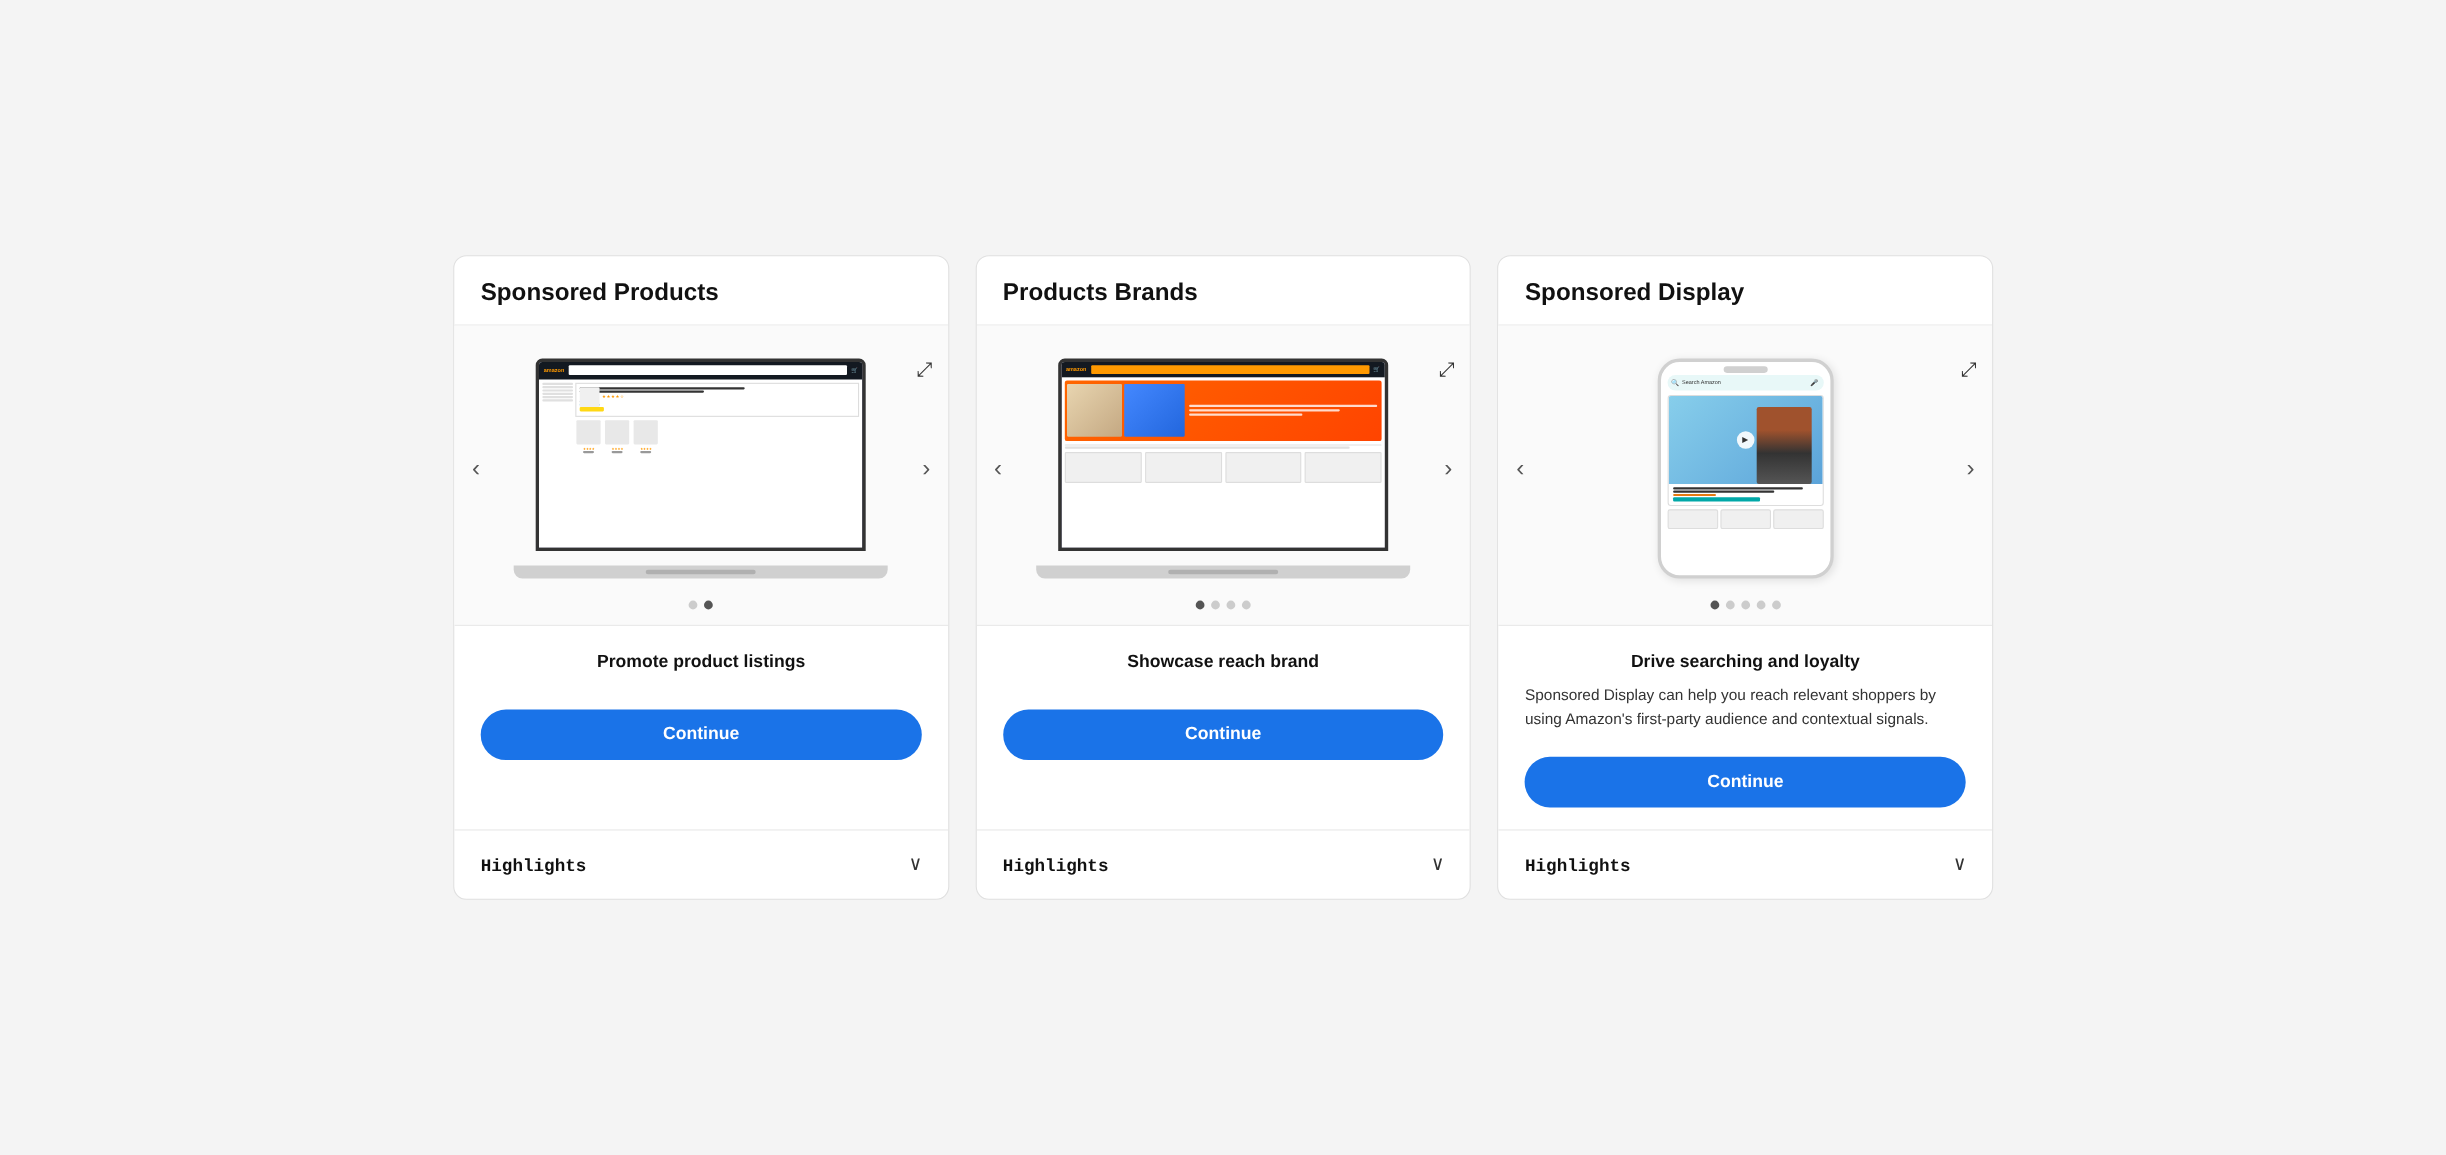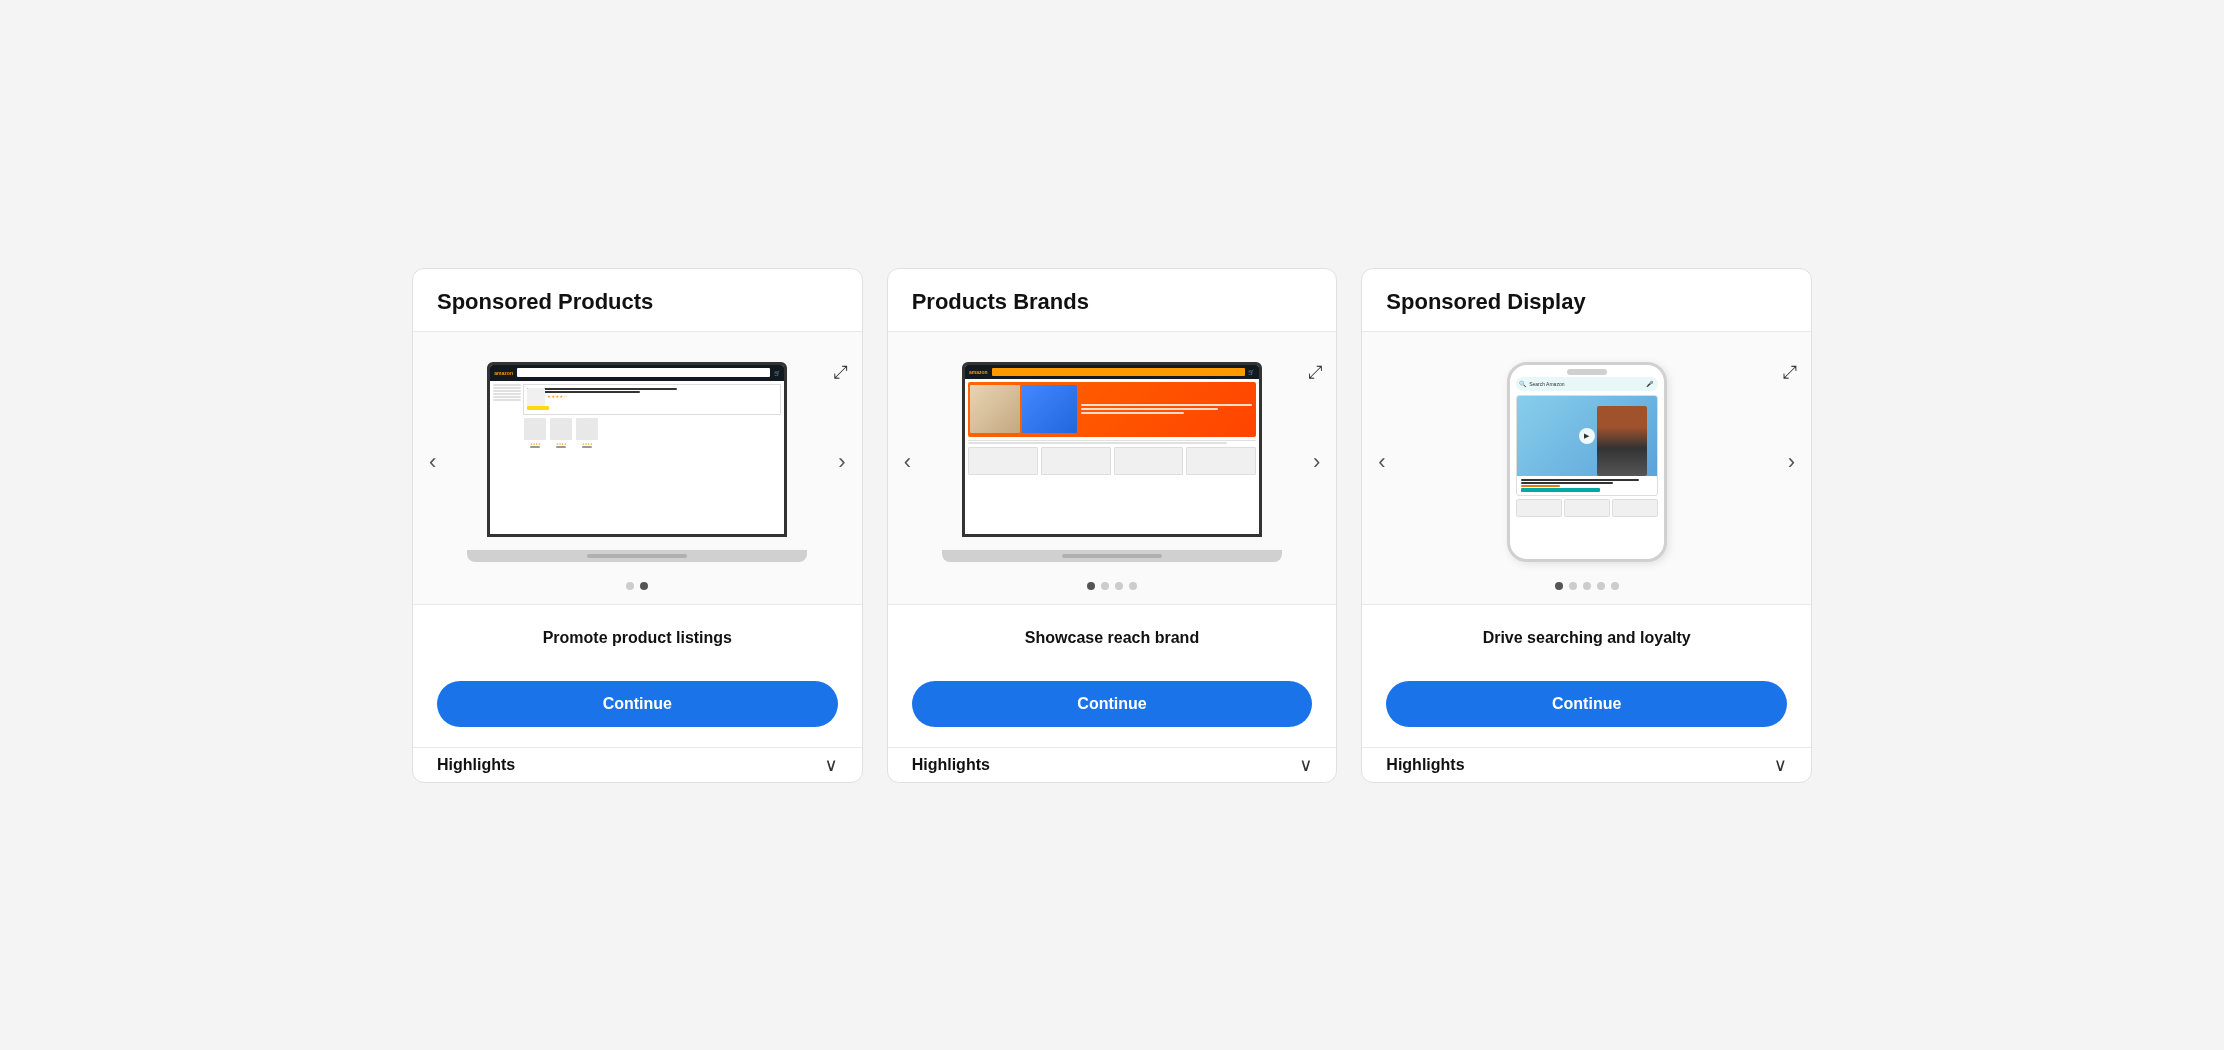--- a/index.html
+++ b/index.html
@@ -126,25 +126,26 @@
       color: #fff;
       border: none;
       border-radius: 30px;
       font-size: 16px;
       font-weight: 600;
       cursor: pointer;
       text-align: center;
     }
     .card-footer {
       border-top: 1px solid #e8e8e8;
-      padding: 6px 24px;
+      padding: 20px 24px;
       display: flex;
       justify-content: space-between;
-      align-items: center;
+      align-items: flex-end;
       cursor: pointer;
+      font-family: Liberation Mono, monospace;
     }
     .highlights-label {
       font-size: 16px;
       font-weight: 700;
       color: #111;
     }
     .chevron-icon {
       font-size: 18px;
       color: #333;
     }
@@ -718,20 +719,21 @@
         <div class="dot active"></div>
         <div class="dot"></div>
         <div class="dot"></div>
         <div class="dot"></div>
         <div class="dot"></div>
       </div>
     </div>
 
     <div class="card-body">
       <div class="card-subtitle">Drive searching and loyalty</div>
+      <div class="card-description">Sponsored Display can help you reach relevant shoppers by using Amazon's first-party audience and contextual signals.</div>
       <button class="continue-btn">Continue</button>
     </div>
 
     <div class="card-footer">
       <span class="highlights-label">Highlights</span>
       <span class="chevron-icon">∨</span>
     </div>
   </div>
 
 </div>

